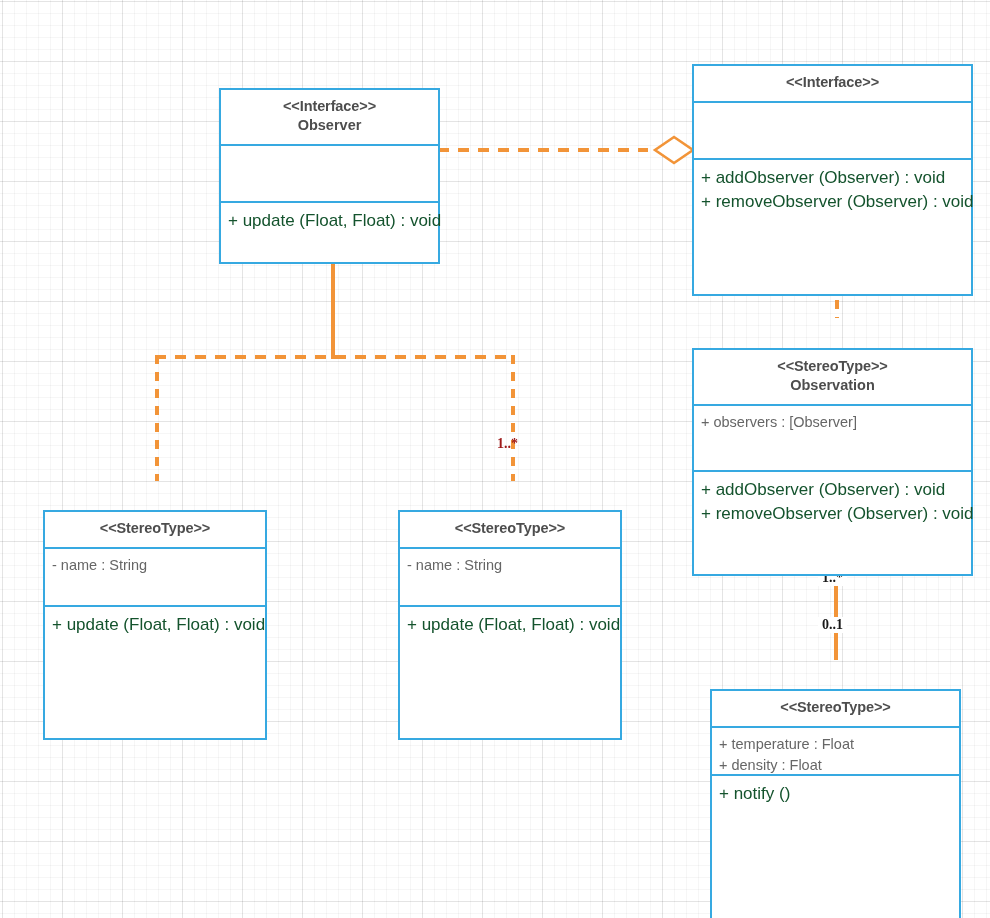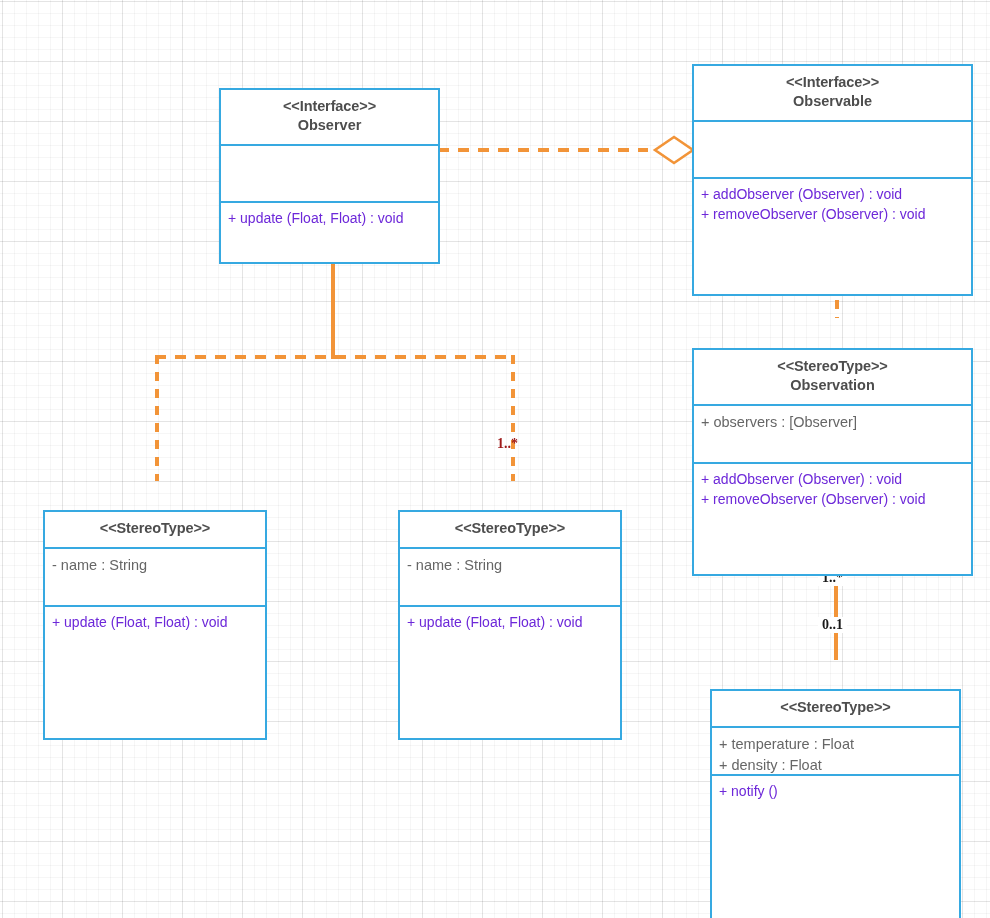--- a/index.html
+++ b/index.html
@@ -56,22 +56,22 @@
     box-sizing: border-box;
     border-bottom: 2px solid #36a9e1;
     padding: 6px 6px 6px 7px;
     color: #666666;
     font-size: 14.5px;
     line-height: 1.42;
   }
   .uml-ops {
     box-sizing: border-box;
     padding: 6px 6px 6px 7px;
-    color: #6d28d9;
-    font-size: 14px;
+    color: #14532d;
+    font-size: 17px;
     line-height: 1.42;
     flex: 1 1 auto;
   }
   .uml-attrs div, .uml-ops div { white-space: nowrap; }
   .ln-solid-v {
     position: absolute;
     width: 4px;
     background: #f29438;
   }
   .ln-dash-v {
@@ -147,35 +147,34 @@
     </div>
     <div class="uml-attrs" style="height:57px;"></div>
     <div class="uml-ops">
       <div>+ update (Float, Float) : void</div>
     </div>
   </div>
 
   <div class="uml-box" style="left:692px; top:33px; width:281px; height:232px;">
     <div class="uml-header">
       <span class="uml-stereo">&lt;&lt;Interface&gt;&gt;</span>
-      <span class="uml-name">Observable</span>
     </div>
     <div class="uml-attrs" style="height:57px;"></div>
     <div class="uml-ops">
       <div>+ addObserver (Observer) : void</div>
       <div>+ removeObserver (Observer) : void</div>
     </div>
   </div>
 
   <div class="uml-box" style="left:692px; top:317px; width:281px; height:228px;">
     <div class="uml-header">
       <span class="uml-stereo">&lt;&lt;StereoType&gt;&gt;</span>
       <span class="uml-name">Observation</span>
     </div>
-    <div class="uml-attrs" style="height:58px;">
+    <div class="uml-attrs" style="height:66px;">
       <div>+ observers : [Observer]</div>
     </div>
     <div class="uml-ops">
       <div>+ addObserver (Observer) : void</div>
       <div>+ removeObserver (Observer) : void</div>
     </div>
   </div>
 
   <div class="uml-box" style="left:710px; top:658px; width:251px; height:235px;">
     <div class="uml-header">

